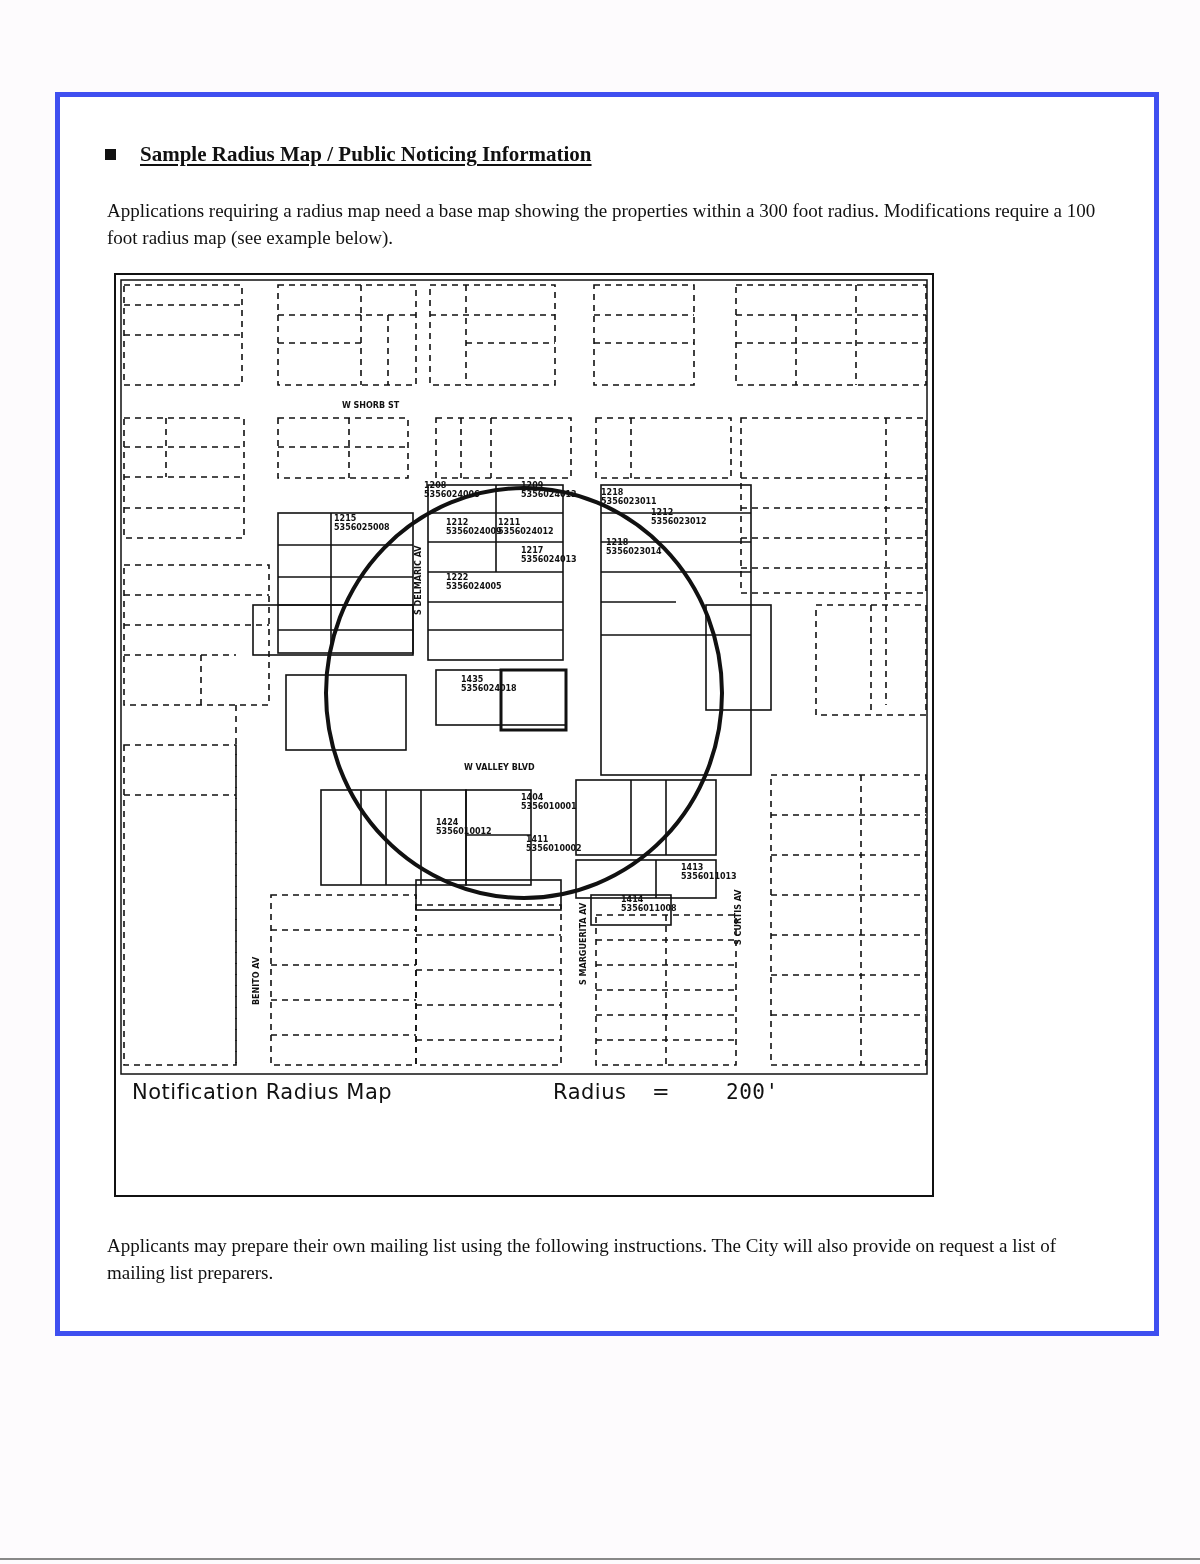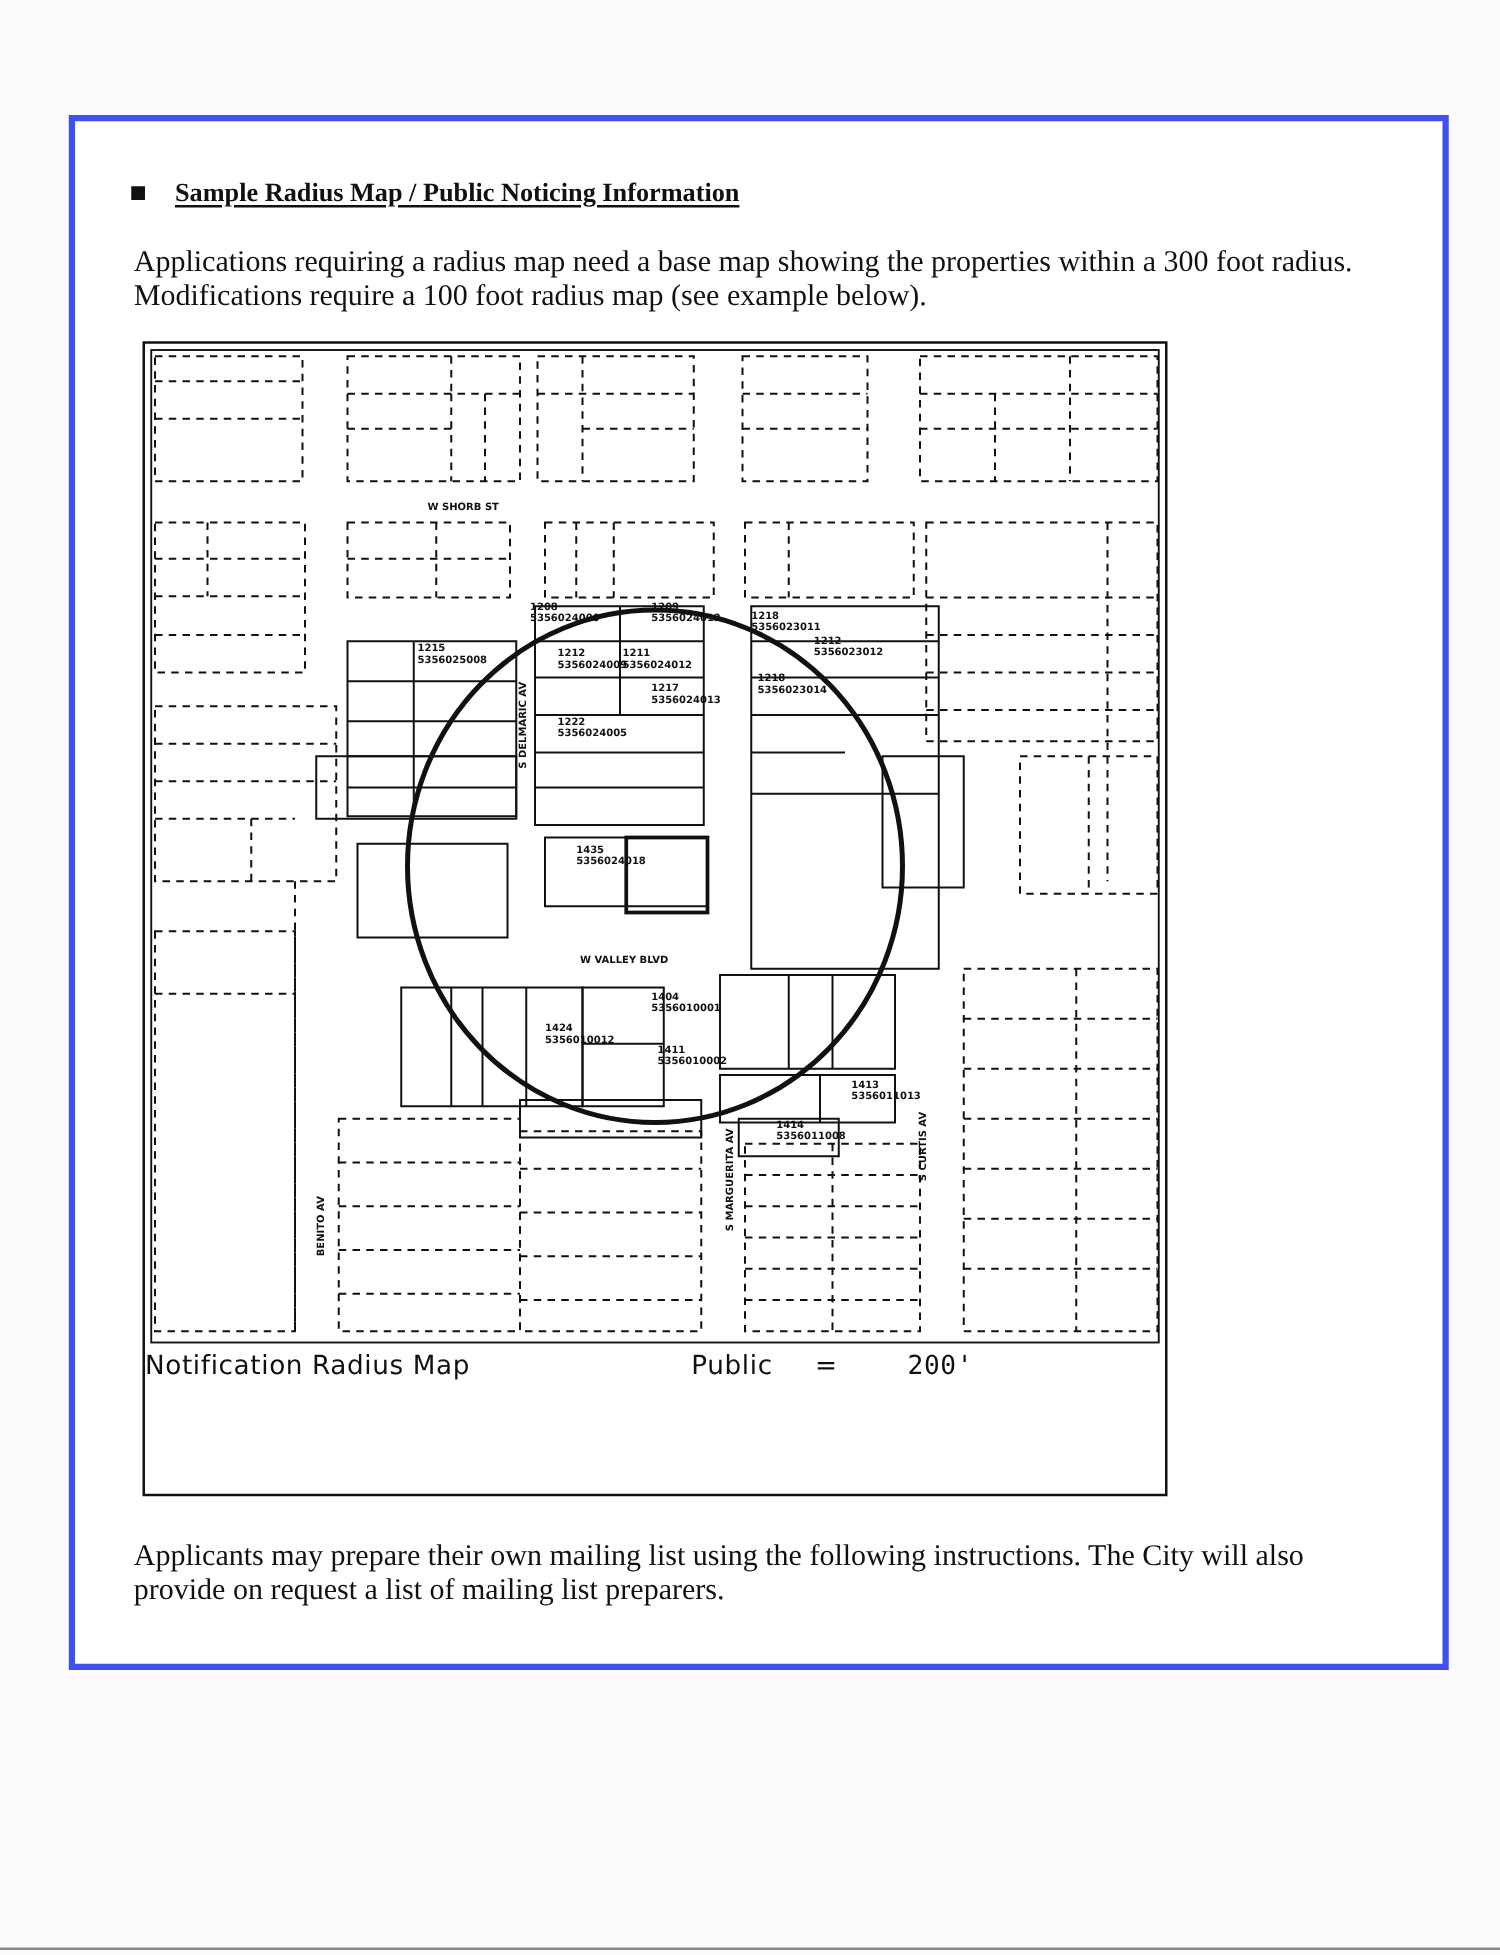--- a/index.html
+++ b/index.html
@@ -12,33 +12,33 @@
     .frame {
       position:absolute; left:55px; top:92px; width:1104px; height:1244px;
       border:5px solid #3f4ff0; box-sizing:border-box; background:#ffffff;
     }
     .heading {
       position:absolute; left:105px; top:142px; font-size:21px; font-weight:bold;
       display:flex; align-items:center;
     }
     .bullet { width:11px; height:11px; background:#111; display:inline-block; margin-right:24px; }
     .heading-text { text-decoration:underline; text-underline-offset:3px; }
-    .para { position:absolute; left:107px; font-size:24px; line-height:27px; width:990px; }
+    .para { position:absolute; left:107px; font-size:19px; line-height:27px; width:990px; }
     .p1 { top:197px; }
     .p2 { top:1232px; }
     .map {
       position:absolute; left:114px; top:273px; width:820px; height:924px;
       border:2px solid #111; box-sizing:border-box; background:#fff;
     }
     .map svg { position:absolute; left:0; top:0; }
     .cap {
       position:absolute; top:1080px; font-family:"DejaVu Sans", sans-serif;
       font-size:21px; letter-spacing:0.5px; color:#111;
     }
-    .cap-title { left:116px; }
+    .cap-title { left:132px; }
     .cap-label { left:553px; }
     .cap-eq { left:652px; }
     .cap-val { left:726px; font-family:"DejaVu Sans Mono", monospace; }
     .bottom-rule {
       position:absolute; left:0; top:1558px; width:1200px; height:2px; background:#888;
     }
     .street { font-family:"DejaVu Sans", sans-serif; font-weight:bold; font-size:8px; fill:#111; }
     .lbl { font-family:"DejaVu Sans", sans-serif; font-weight:bold; font-size:8px; fill:#111; }
   </style>
 </head>
@@ -220,19 +220,19 @@
         <text x="410" y="576">5356010002</text>
       <text x="565" y="595">1413</text>
         <text x="565" y="604">5356011013</text>
       <text x="505" y="627">1414</text>
         <text x="505" y="636">5356011008</text>
     </g>
   </svg>
 </div>
 
 <div class="cap cap-title">Notification Radius Map</div>
-<div class="cap cap-label">Public</div>
+<div class="cap cap-label">Radius</div>
 <div class="cap cap-eq">=</div>
 <div class="cap cap-val">200'</div>
 
 <div class="para p2">Applicants may prepare their own mailing list using the following instructions. The City will also provide on request a list of mailing list preparers.</div>
 
 <div class="bottom-rule"></div>
 
 </body></html>

